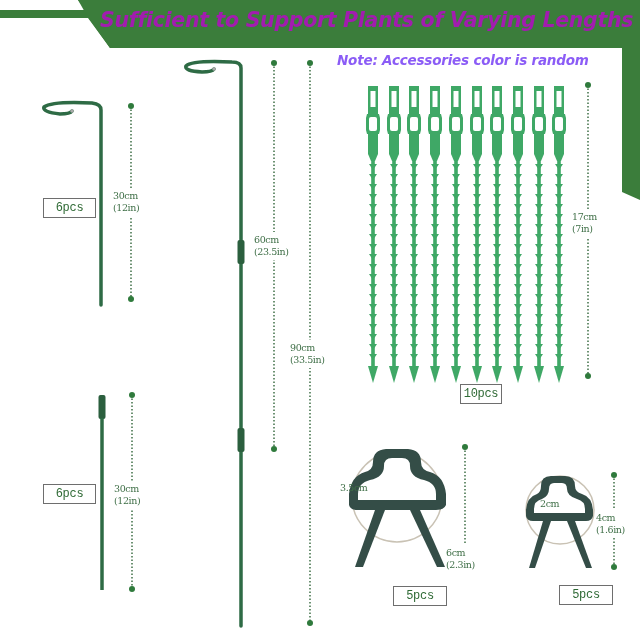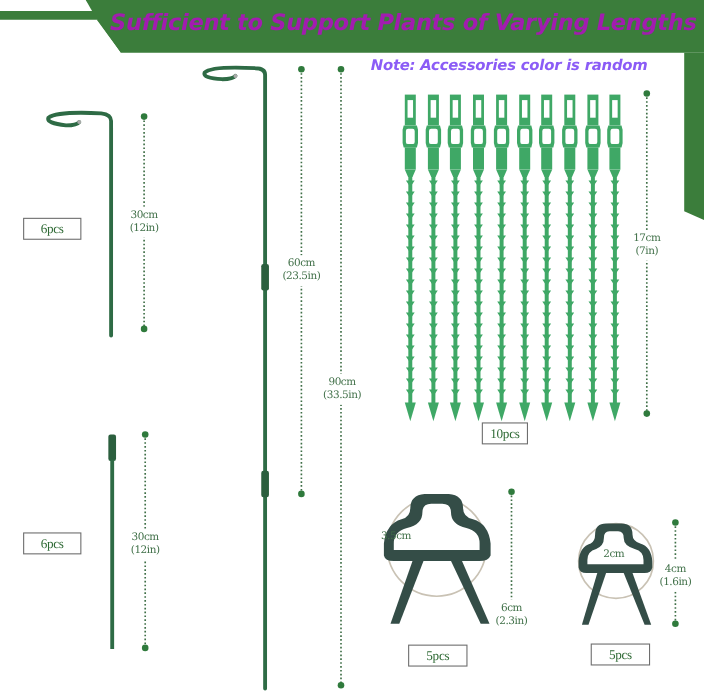--- a/index.html
+++ b/index.html
@@ -10,26 +10,27 @@
     color: #a21caf; font-family: "DejaVu Sans", sans-serif; font-style: italic; font-weight: bold;
     font-size: 20.5px; letter-spacing: -0.3px; white-space: nowrap;
   }
   .note {
     position: absolute; left: 337px; top: 52px; width: 270px; text-align: left;
     color: #8b5cf6; font-family: "DejaVu Sans", sans-serif; font-style: italic; font-weight: bold;
     font-size: 13.5px; letter-spacing: -0.2px; white-space: nowrap;
   }
   .qty {
     position: absolute; height: 20px; border: 1px solid #6e6e6e; background: #fff;
-    color: #2f6a35; font-family: Liberation Serif, serif; font-size: 12px;
+    color: #2f6a35; font-family: Liberation Mono, monospace; font-size: 12px;
     display: flex; align-items: center; justify-content: center; box-sizing: border-box;
     letter-spacing: -0.3px;
+    margin-left: 22px;
   }
   .dim {
-    position: absolute; text-align: center; color: #3f6f47; font-family: "DejaVu Serif", serif;
+    position: absolute; text-align: left; color: #3f6f47; font-family: "DejaVu Serif", serif;
     font-size: 9.5px; line-height: 12px; background: #ffffff; padding: 2px 0; letter-spacing: -0.4px;
     white-space: nowrap;
   }
   .art { position: absolute; left: 0; top: 0; }
 </style>
 </head>
 <body>
 
 <svg class="banner-svg" width="640" height="629">
 

